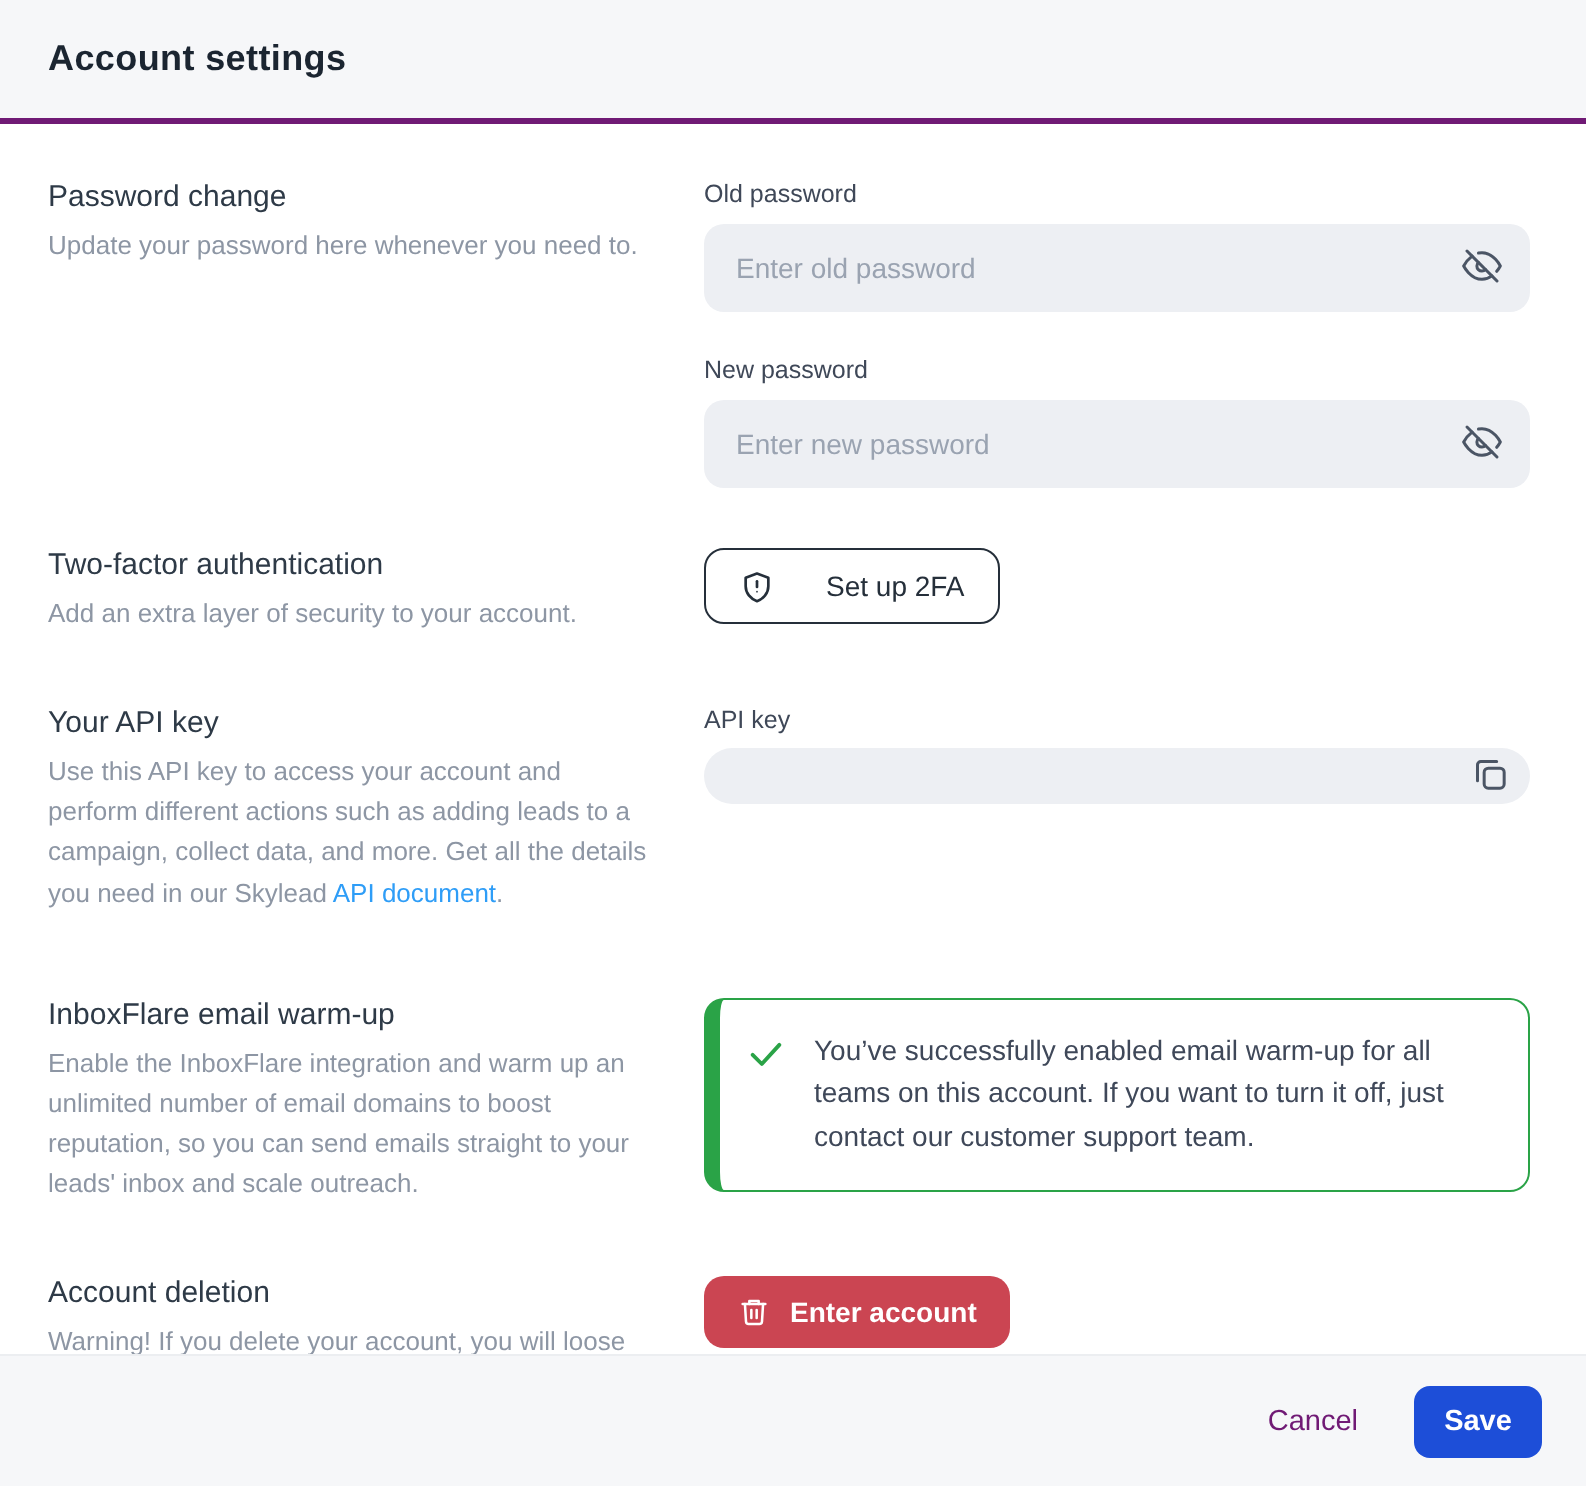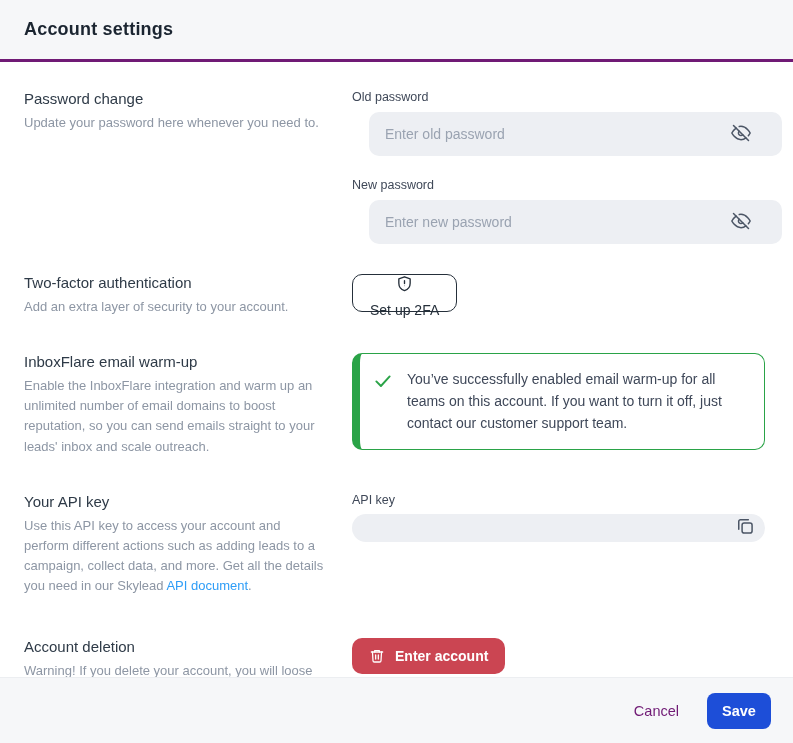--- a/index.html
+++ b/index.html
@@ -70,50 +70,48 @@
     width: 100%;
     height: 44px;
     border: none;
     border-radius: 10px;
     background: #edeff3;
     padding: 0 46px 0 16px;
     font-size: 14px;
     color: #2e3a47;
     font-family: inherit;
     outline: none;
-    margin-left: 17px;
   }
   .text-input::placeholder { color: #9aa3b1; }
   .field-group + .field-group { margin-top: 22px; }
   .input-icon-btn {
     position: absolute;
     right: 12px;
     top: 50%;
     transform: translateY(-50%);
     width: 24px; height: 24px;
     display: flex; align-items: center; justify-content: center;
     background: transparent; border: none; cursor: pointer; padding: 0;
   }
 
   
   .btn-outline {
     display: inline-flex;
     align-items: center;
-    gap: 10px;
+    gap: 26px;
     height: 38px;
     padding: 0 17px;
     border: 1px solid #252f3a;
     border-radius: 10px;
     background: #ffffff;
     font-size: 14px;
     font-weight: 500;
     color: #252f3a;
     font-family: inherit;
     cursor: pointer;
-    flex-direction: column;
   }
 
   
   .alert-success {
     display: flex;
     align-items: flex-start;
     gap: 14px;
     border: 1px solid #2aa347;
     border-left: 8px solid #2aa347;
     border-radius: 10px;
@@ -263,37 +261,20 @@
             <path d="M12 2.5l8 3v6c0 4.8-3.4 8.9-8 10.5-4.6-1.6-8-5.7-8-10.5v-6l8-3z"></path>
             <line x1="12" y1="8" x2="12" y2="12"></line>
             <circle cx="12" cy="15.3" r="0.6" fill="#252f3a" stroke="none"></circle>
           </svg>
         </span>
         <span>Set up 2FA</span>
       </button>
     </div>
   </section>
 
-  <section class="row row-warmup">
-    <div class="left">
-      <h2 class="section-title">InboxFlare email warm-up</h2>
-      <p class="section-desc">Enable the InboxFlare integration and warm up an unlimited number of email domains to boost reputation, so you can send emails straight to your leads' inbox and scale outreach.</p>
-    </div>
-    <div class="right">
-      <div class="alert-success">
-        <span class="alert-check">
-          <svg width="20" height="20" viewBox="0 0 24 24" fill="none" stroke="#2aa347" stroke-width="2.3" stroke-linecap="round" stroke-linejoin="round">
-            <polyline points="4 12.5 9.5 18 20 6.5"></polyline>
-          </svg>
-        </span>
-        <p class="alert-text">You’ve successfully enabled email warm-up for all teams on this account. If you want to turn it off, just contact our customer support team.</p>
-      </div>
-    </div>
-  </section>
-
   <section class="row row-apikey">
     <div class="left">
       <h2 class="section-title">Your API key</h2>
       <p class="section-desc"><span>Use this API key to access your account and perform different actions such as adding leads to a campaign, collect data, and more. Get all the details you need in our Skylead </span><a class="link">API document</a><span>.</span></p>
     </div>
     <div class="right">
       <label class="field-label" style="margin-bottom:7px;">API key</label>
       <div class="pill-input-wrap">
         <input class="pill-input" type="text" readonly="" value="" style="">
         <button class="pill-icon-btn">
@@ -301,20 +282,37 @@
             <svg width="20" height="20" viewBox="0 0 24 24" fill="none" stroke="#4b5565" stroke-width="1.8" stroke-linecap="round" stroke-linejoin="round">
               <rect x="8.5" y="8.5" width="12" height="12" rx="2.5"></rect>
               <path d="M16 4.5H6.5a2 2 0 0 0-2 2V16"></path>
             </svg>
           </span>
         </button>
       </div>
     </div>
   </section>
 
+  <section class="row row-warmup">
+    <div class="left">
+      <h2 class="section-title">InboxFlare email warm-up</h2>
+      <p class="section-desc">Enable the InboxFlare integration and warm up an unlimited number of email domains to boost reputation, so you can send emails straight to your leads' inbox and scale outreach.</p>
+    </div>
+    <div class="right">
+      <div class="alert-success">
+        <span class="alert-check">
+          <svg width="20" height="20" viewBox="0 0 24 24" fill="none" stroke="#2aa347" stroke-width="2.3" stroke-linecap="round" stroke-linejoin="round">
+            <polyline points="4 12.5 9.5 18 20 6.5"></polyline>
+          </svg>
+        </span>
+        <p class="alert-text">You’ve successfully enabled email warm-up for all teams on this account. If you want to turn it off, just contact our customer support team.</p>
+      </div>
+    </div>
+  </section>
+
   <section class="row row-deletion">
     <div class="left">
       <h2 class="section-title">Account deletion</h2>
       <p class="section-desc">Warning! If you delete your account, you will loose all data associated with it.</p>
     </div>
     <div class="right">
       <button class="btn-danger">
         <span style="display:flex;">
           <svg width="16" height="16" viewBox="0 0 24 24" fill="none" stroke="#ffffff" stroke-width="1.9" stroke-linecap="round" stroke-linejoin="round">
             <path d="M3.5 6h17"></path>

